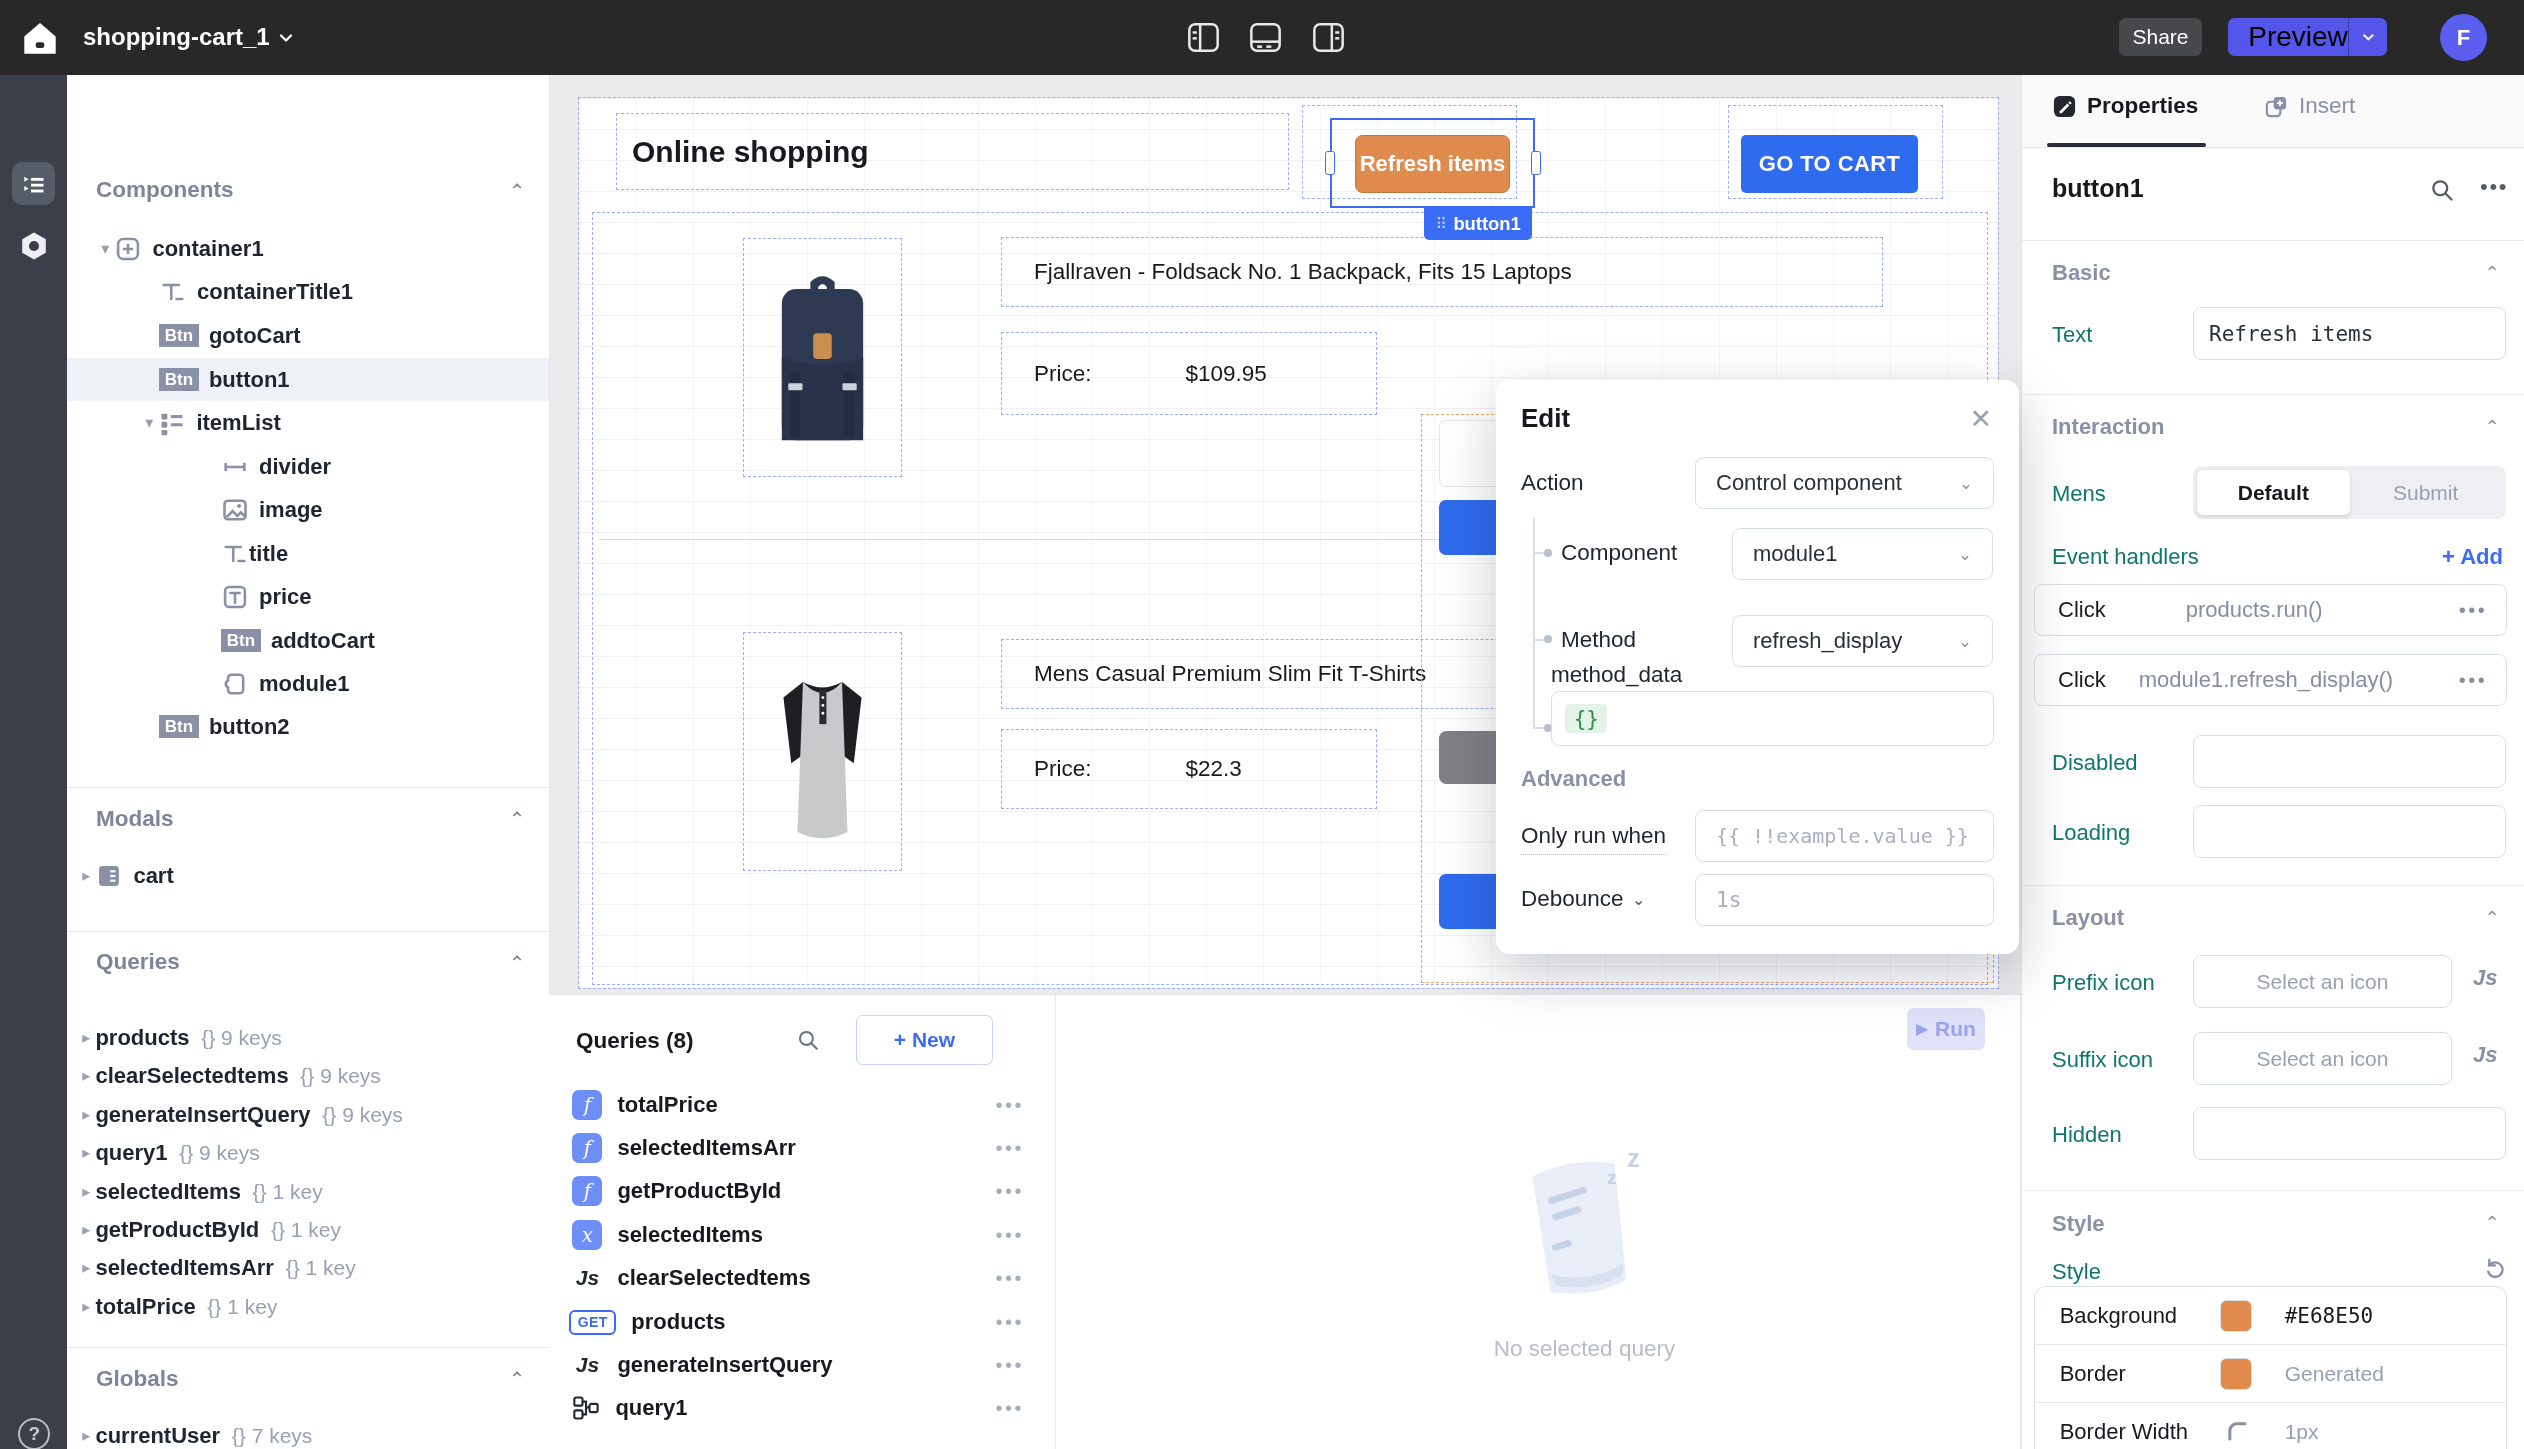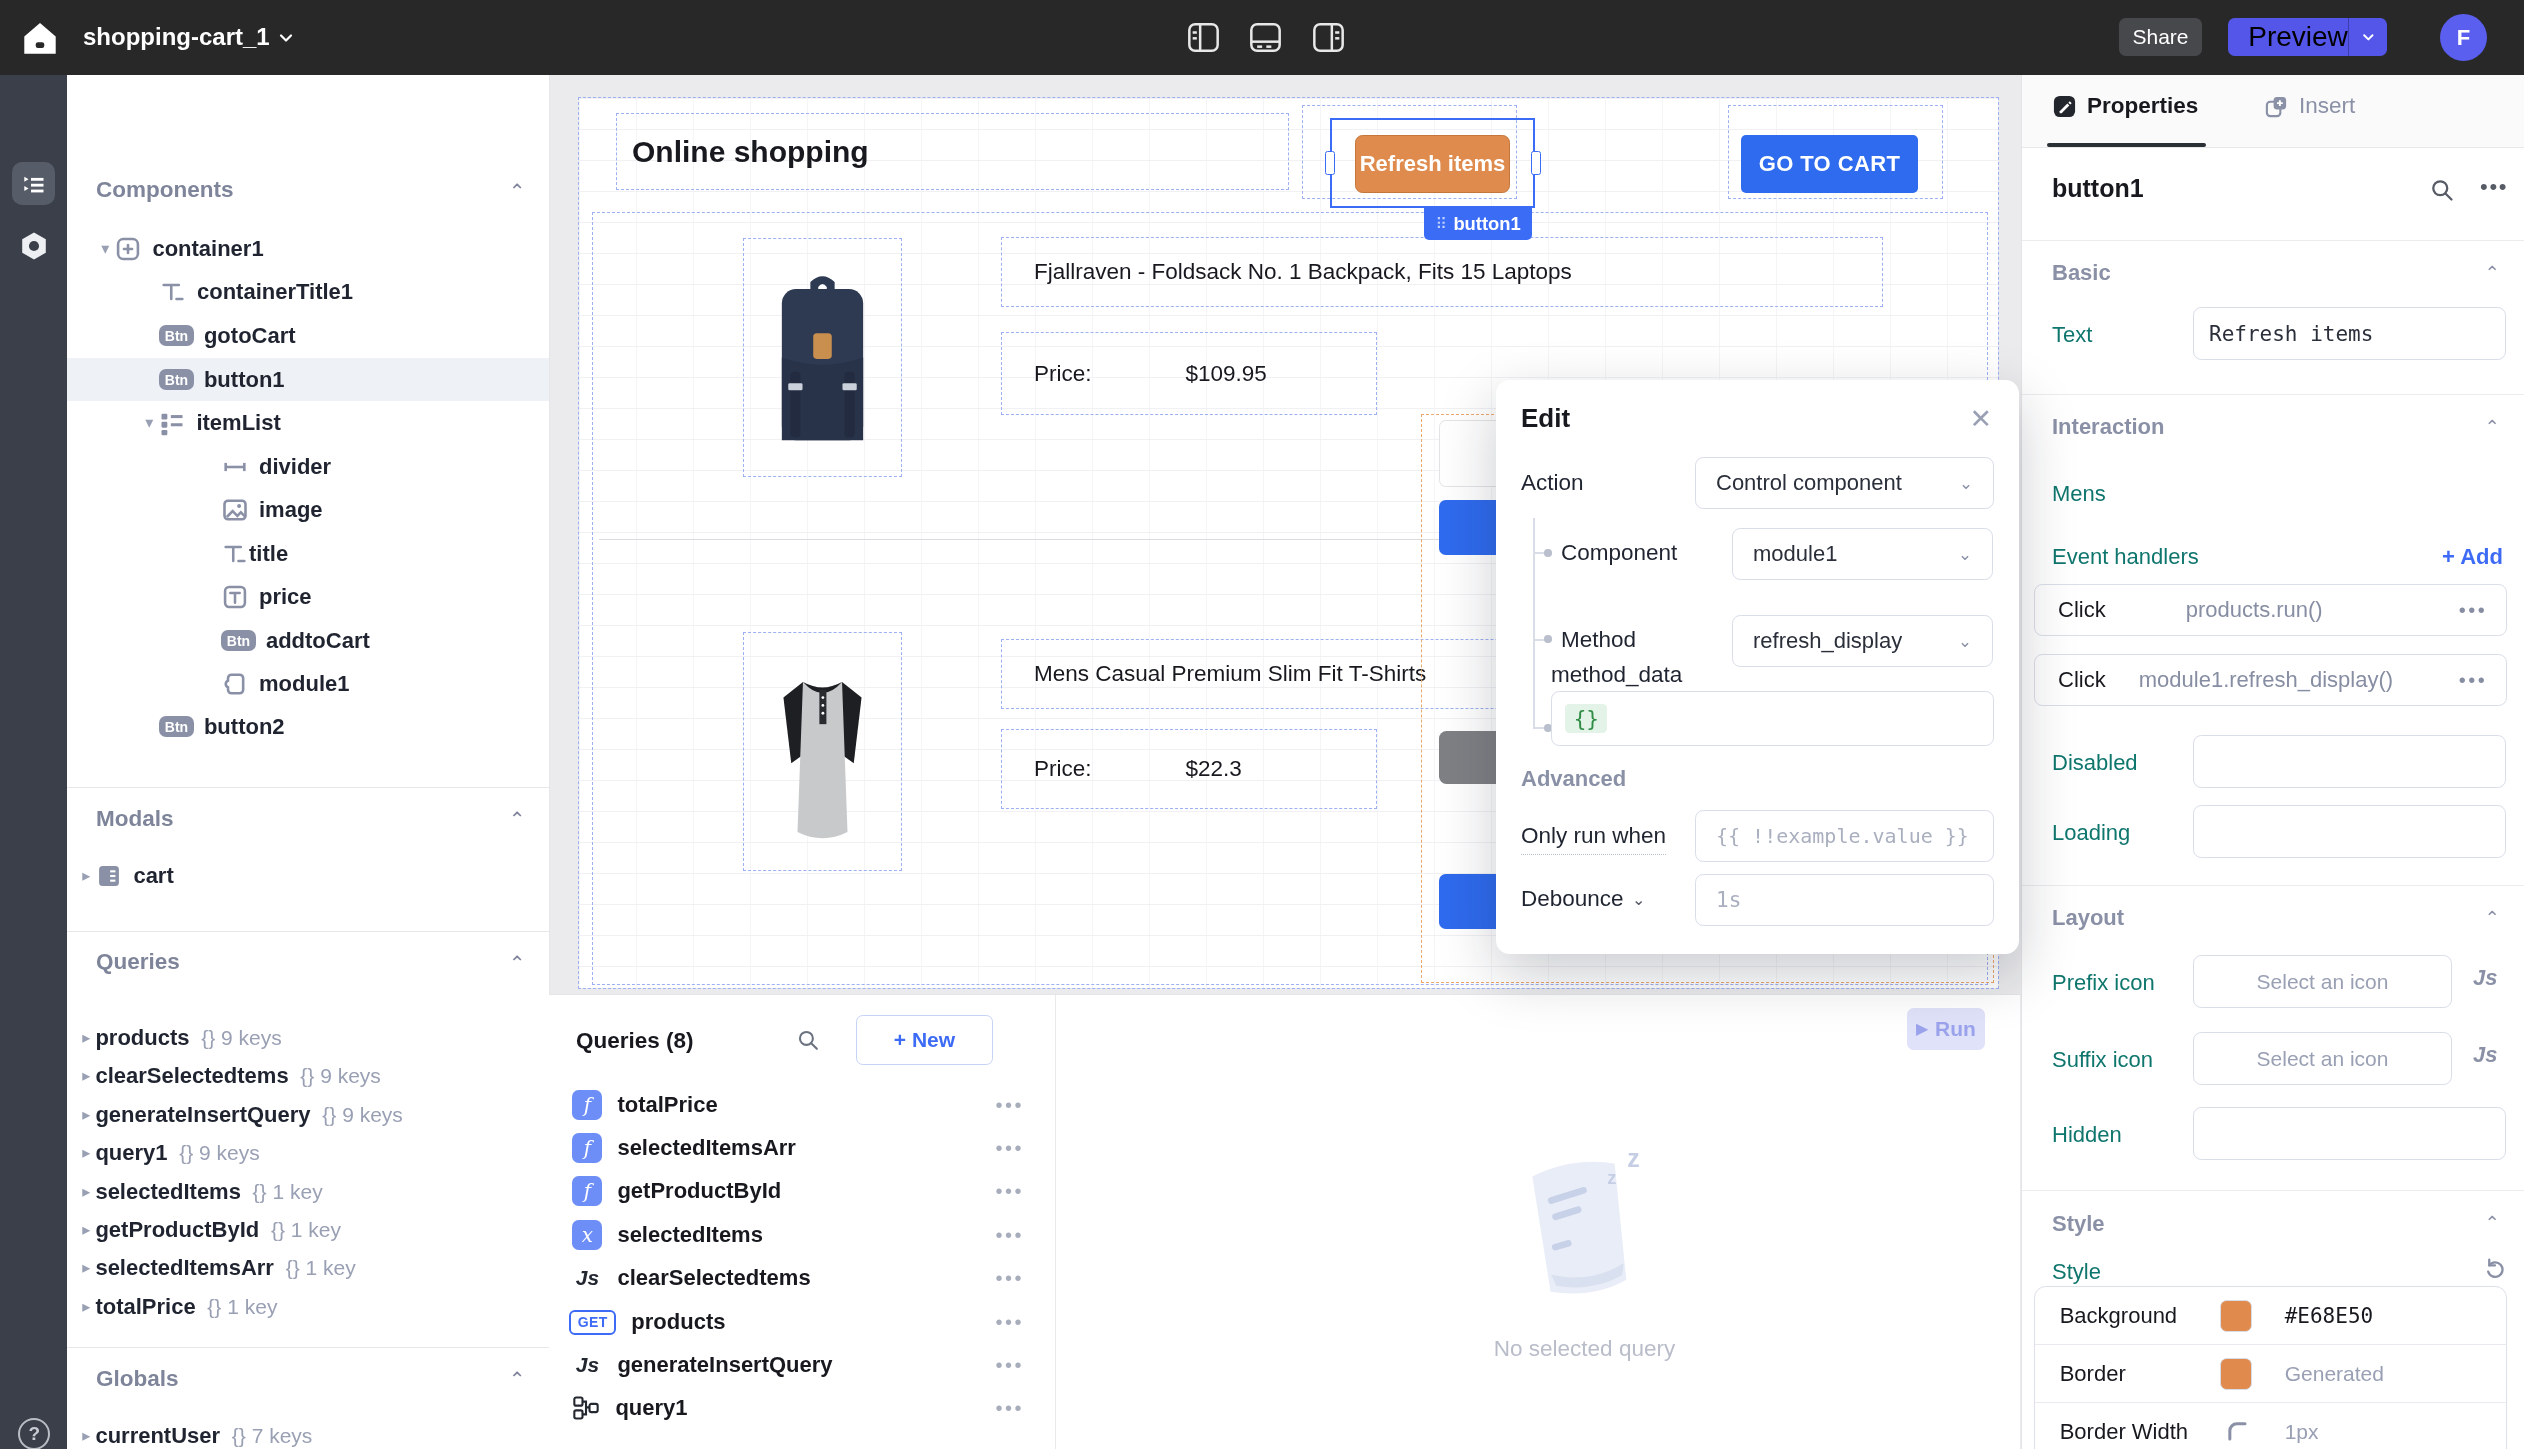--- a/index.html
+++ b/index.html
@@ -17,21 +17,21 @@
   
   #rail { position:absolute; left:0; top:75px; width:67px; height:1374px; background:#3A3F4A; z-index:50; }
   .rail-active { position:absolute; left:11.7px; top:87px; width:43px; height:43px; background:#575D68; border-radius:10px; display:flex; align-items:center; justify-content:center; }
 
   
   #sidebar { position:absolute; left:67px; top:75px; width:483px; height:1374px; background:#fff; border-right:0.8px solid #E6E6E9; z-index:40; overflow:hidden; }
   .sec-head { position:absolute; left:29px; color:#7E8499; font-size:22.5px; font-weight:700; }
   .sec-chev { position:absolute; right:23.4px; color:#7E8499; font-size:20px; }
   .tree-item { position:absolute; height:43px; display:flex; align-items:center; font-size:22px; font-weight:600; color:#1F2430; width:100%; }
   .caret { color:#9AA0B4; font-size:16px; width:18.4px; display:inline-block; text-align:center; }
-  .badge-btn { background:#8A90A6; color:#fff; font-size:14px; font-weight:700; border-radius:7px; padding:3.3px 5.8px; line-height:1; }
+  .badge-btn { background:#8A90A6; color:#fff; font-size:17px; font-weight:700; border-radius:0; padding:3.3px 5.8px; line-height:1; }
   .g-ic { width:28px; height:28px; flex:0 0 auto; }
   .meta { color:#9AA0B4; font-weight:400; font-size:21px; margin-left:11.7px; }
   .sb-div { position:absolute; left:0; width:483px; border-top:0.8px solid #E8E8EB; }
 
   
   #canvas { position:absolute; left:549px; top:75px; width:1471px; height:918px; background:#EBEBED; z-index:10; }
   #canvas-card { position:absolute; left:30px; top:23.4px; width:1419px; height:890px; background:
       linear-gradient(#F1F1F4 0.8px, transparent 0.8px),
       linear-gradient(90deg,#F5F5F7 0.8px, transparent 0.8px);
     background-size:100% 31px, 57px 100%; background-color:#fff; outline:1.7px dashed #9DB0F2; }
@@ -556,20 +556,24 @@
   <div class="chev-up" style="top:187px;">⌃</div>
   <div class="rp-lab" style="top:247px;">Text</div>
   <div class="rp-input mono" style="top:232px;color:#2A2F3A;">Refresh items</div>
 
   <div class="rp-div" style="top:319px;"></div>
 
   <div class="rp-sec" style="top:339px;">Interaction</div>
   <div class="chev-up" style="top:341px;">⌃</div>
 
   <div class="rp-lab" style="top:406px;">Mens</div>
+  <div class="abs" style="left:171px;top:391px;width:313px;height:53px;background:#EFEFF3;border-radius:8.3px;display:flex;padding:4.2px;">
+    <div style="flex:1;background:#fff;border-radius:5.8px;box-shadow:0 1.7px 4.2px rgba(0,0,0,.12);display:flex;align-items:center;justify-content:center;font-size:21px;font-weight:600;color:#17191F;cursor:pointer;">Default</div>
+    <div style="flex:1;display:flex;align-items:center;justify-content:center;font-size:21px;color:#9AA0B4;cursor:pointer;">Submit</div>
+  </div>
 
   <div class="rp-lab" style="top:469px;">Event handlers</div>
   <div class="abs" style="right:22px;top:469px;color:#3D6BF5;font-size:22px;font-weight:600;cursor:pointer;">+ Add</div>
 
   <div class="hdl-box" style="top:509px;">
     <span style="margin-left:23.4px;color:#17191F;">Click</span>
     <span style="margin-left:80px;color:#878EA3;">products.run()</span>
     <span style="margin-left:auto;margin-right:18.4px;color:#878EA3;font-size:20px;letter-spacing:2.5px;">•••</span>
   </div>
   <div class="hdl-box" style="top:579px;">

